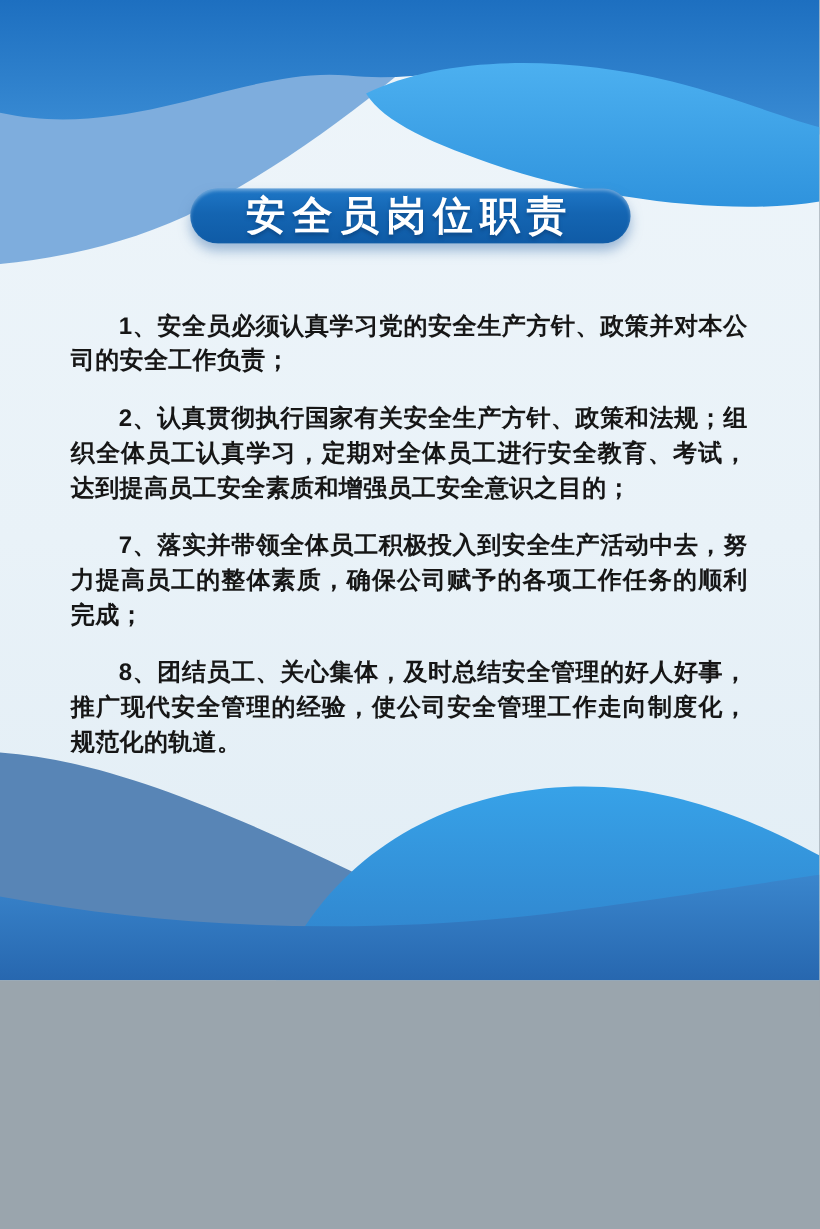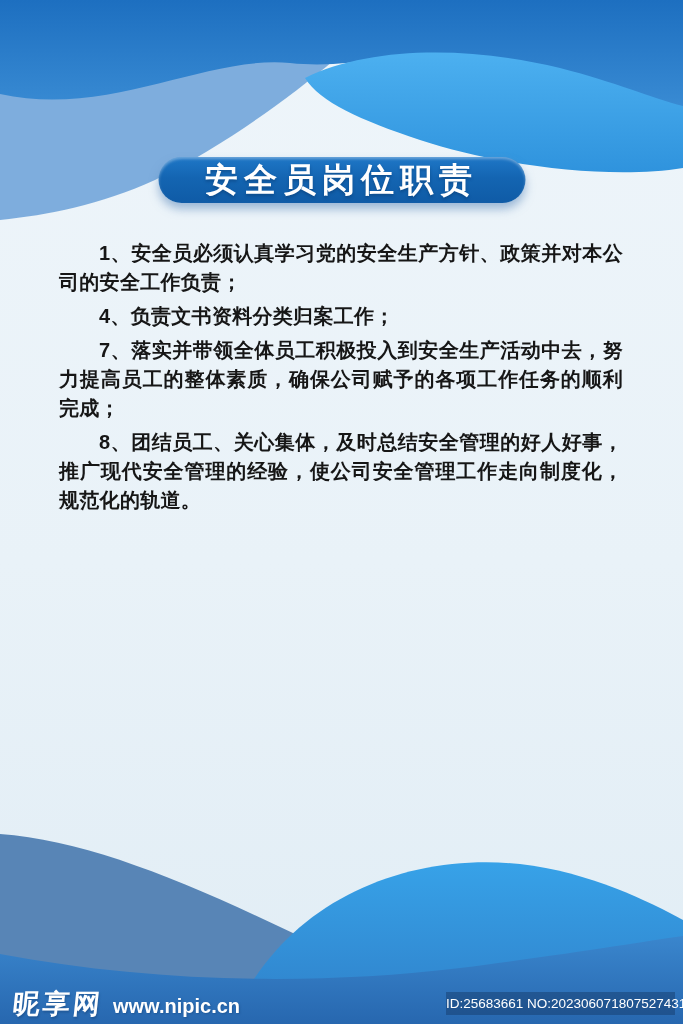--- a/index.html
+++ b/index.html
@@ -1,20 +1,20 @@
 <!DOCTYPE html>
 <html><head>
 <meta charset="utf-8">
 <style>
   * { margin: 0; padding: 0; box-sizing: border-box; }
   html, body { background: #9aa5ad; }
   .poster {
     position: relative;
     width: 683px;
-    height: 1024px;
+    height: 817px;
     overflow: hidden;
     background: linear-gradient(180deg, #eef5fa 0%, #e9f2f8 55%, #e1edf5 100%);
     font-family: "Liberation Sans", "DejaVu Sans", sans-serif;
   }
   .wave-top, .wave-bottom {
     position: absolute;
     left: 0;
     width: 683px;
     display: block;
   }
@@ -52,20 +52,21 @@
   .content p {
     font-size: 20px;
     line-height: 29px;
     font-weight: 700;
     color: #161616;
     text-align: justify;
     text-align-last: left;
     text-indent: 2em;
     margin-bottom: 5px;
     letter-spacing: 0.3px;
+    margin-top: 19px;
   }
   .footer-logo {
     position: absolute;
     left: 13px;
     top: 986px;
     display: flex;
     align-items: baseline;
     gap: 10px;
     color: #ffffff;
     z-index: 5;
@@ -117,21 +118,21 @@
     <path d="M0 0 H683 V112 C630 104 575 66 490 57 C410 48 355 70 290 63 C205 55 110 118 0 94 Z" fill="url(#gradDark)"></path>
     <path d="M305 78 C370 46 470 46 560 68 C615 82 652 98 683 106 V168 C610 180 500 166 420 140 C360 120 320 102 305 78 Z" fill="url(#gradCyan)"></path>
   </svg>
 
   <div class="banner">
     <span class="banner-title">安全员岗位职责</span>
   </div>
 
   <div class="content">
     <p>1、安全员必须认真学习党的安全生产方针、政策并对本公司的安全工作负责；</p>
-    <p>4、负责文书资料分类归案工作；</p>
+    <p>2、认真贯彻执行国家有关安全生产方针、政策和法规；组织全体员工认真学习，定期对全体员工进行安全教育、考试，达到提高员工安全素质和增强员工安全意识之目的；</p>
     <p>7、落实并带领全体员工积极投入到安全生产活动中去，努力提高员工的整体素质，确保公司赋予的各项工作任务的顺利完成；</p>
     <p>8、团结员工、关心集体，及时总结安全管理的好人好事，推广现代安全管理的经验，使公司安全管理工作走向制度化，规范化的轨道。</p>
   </div>
 
   <svg class="wave-bottom" width="683" height="200" viewBox="0 0 683 200" aria-hidden="true">
     <defs>
       <linearGradient id="gradHump" x1="0" y1="0" x2="0" y2="1">
         <stop offset="0" stop-color="#37a2e8"></stop>
         <stop offset="1" stop-color="#2f7fc8"></stop>
       </linearGradient>

